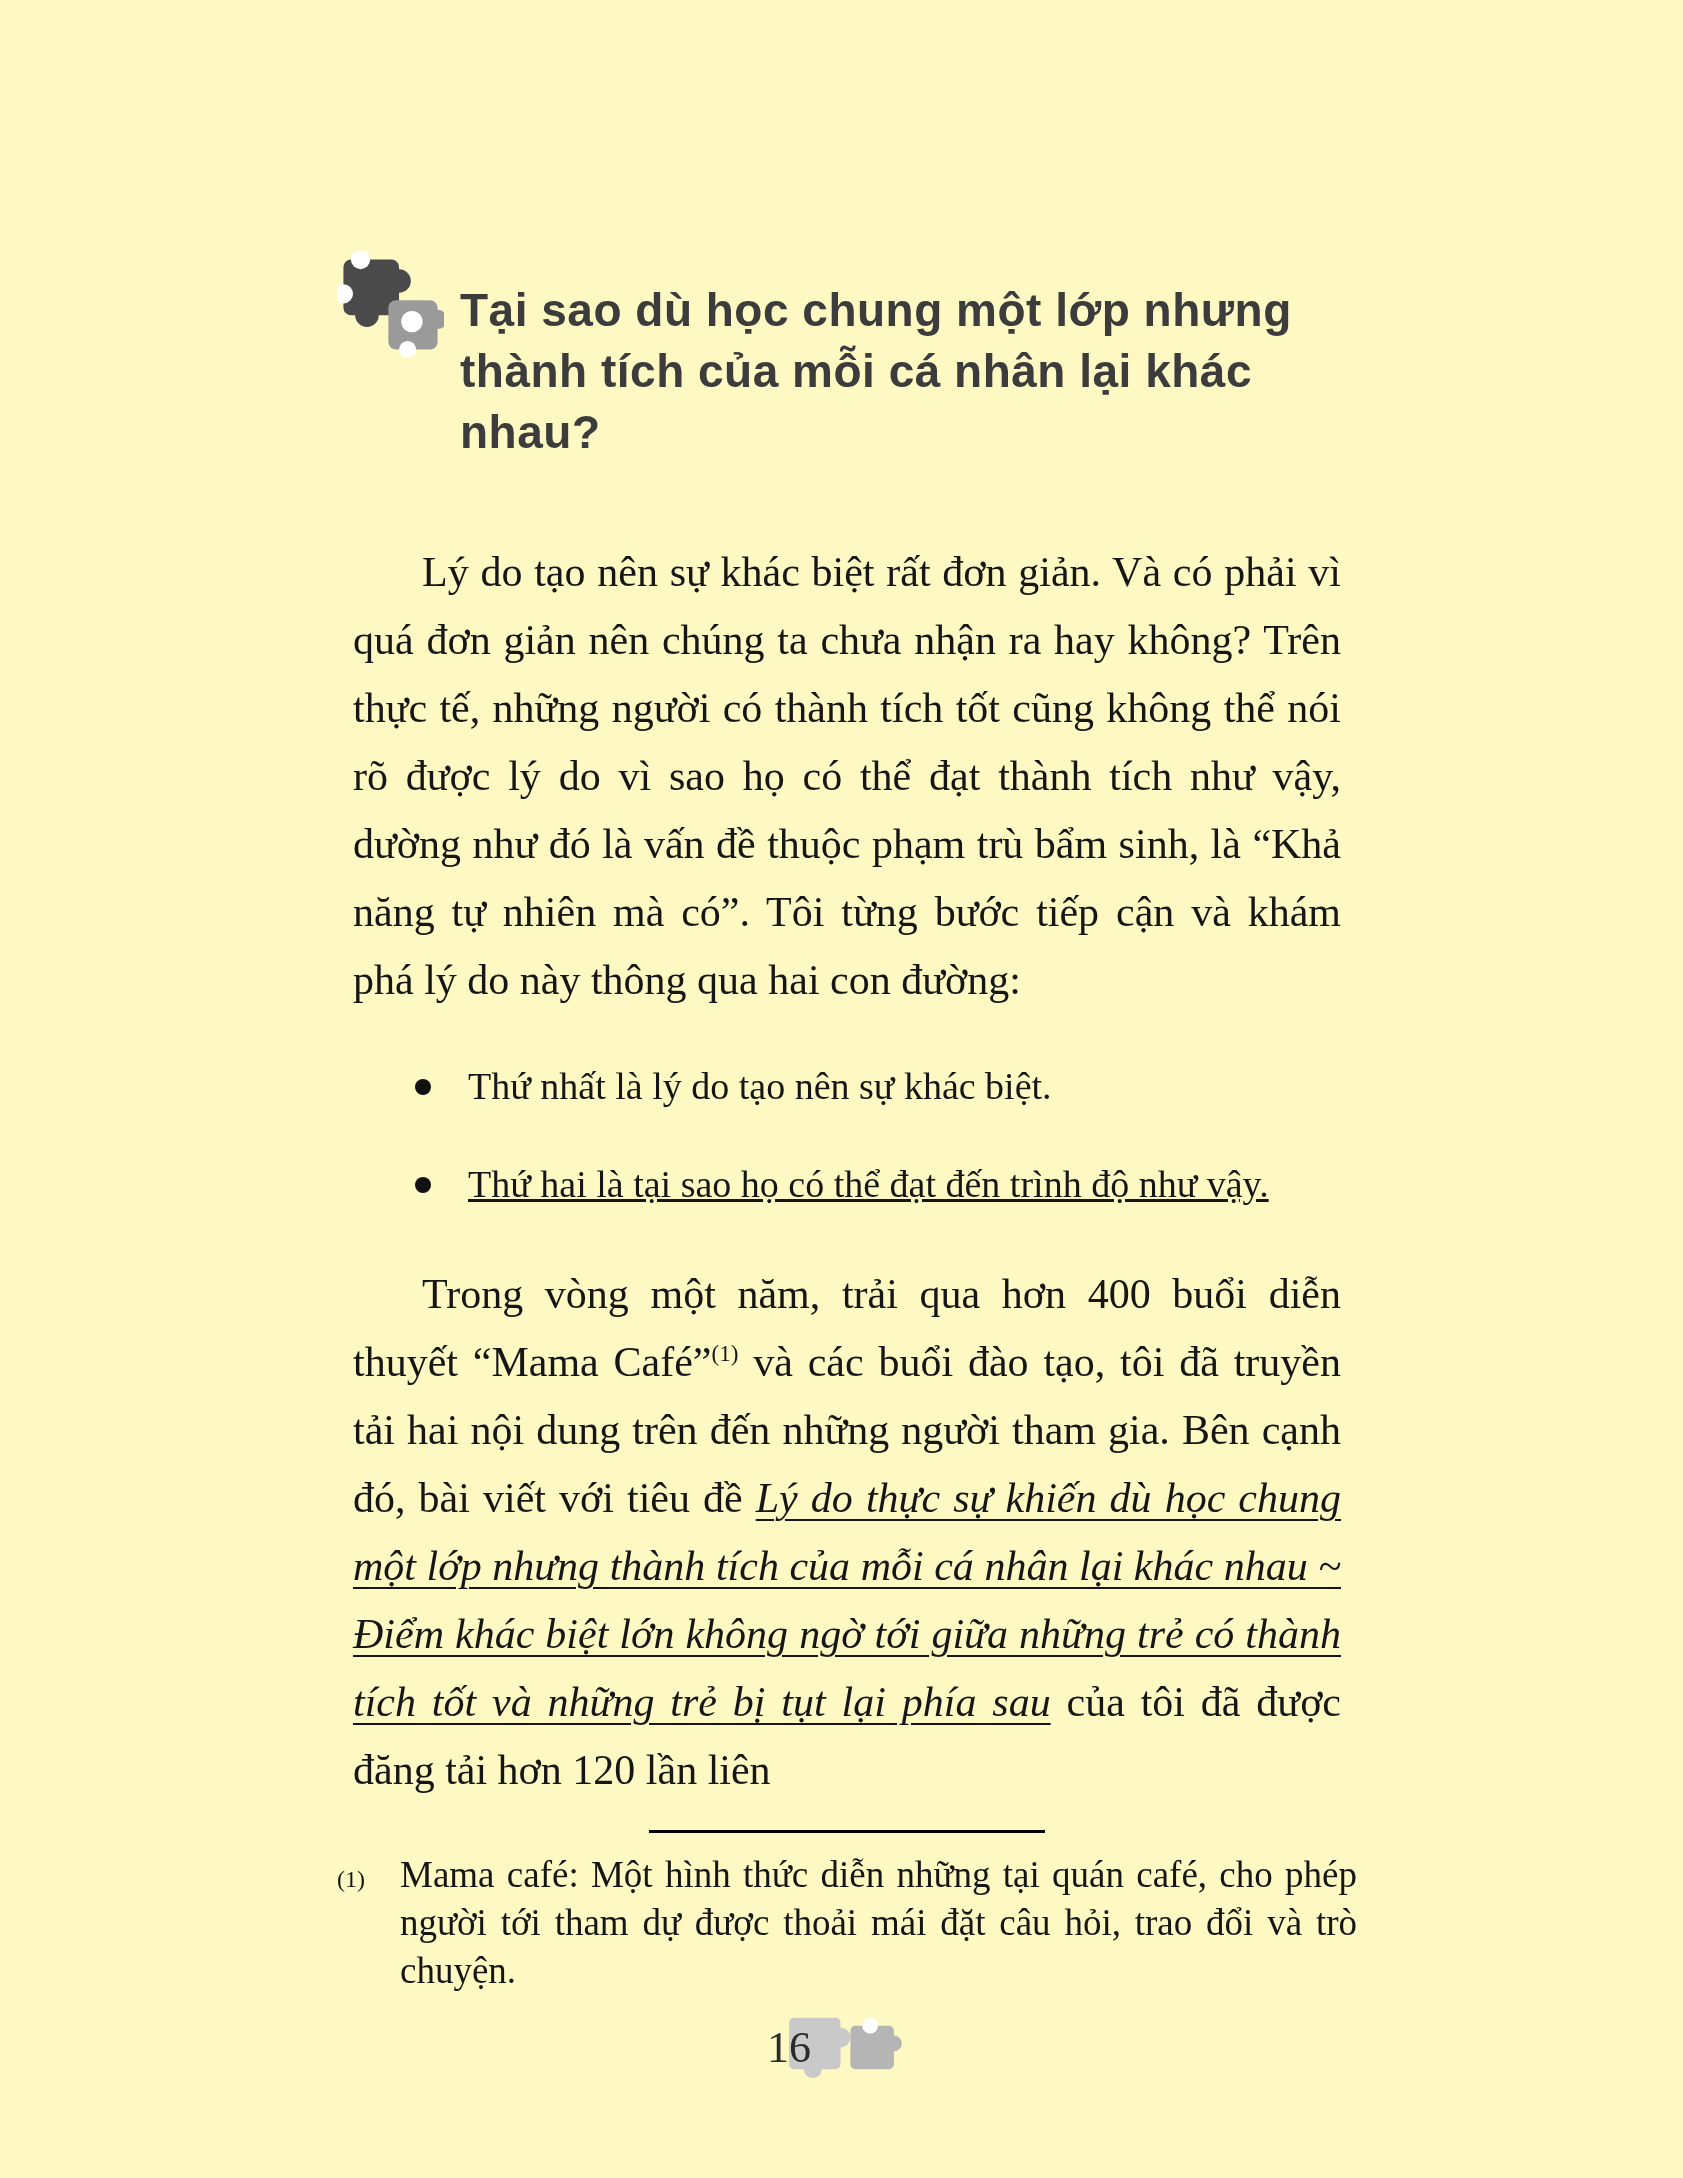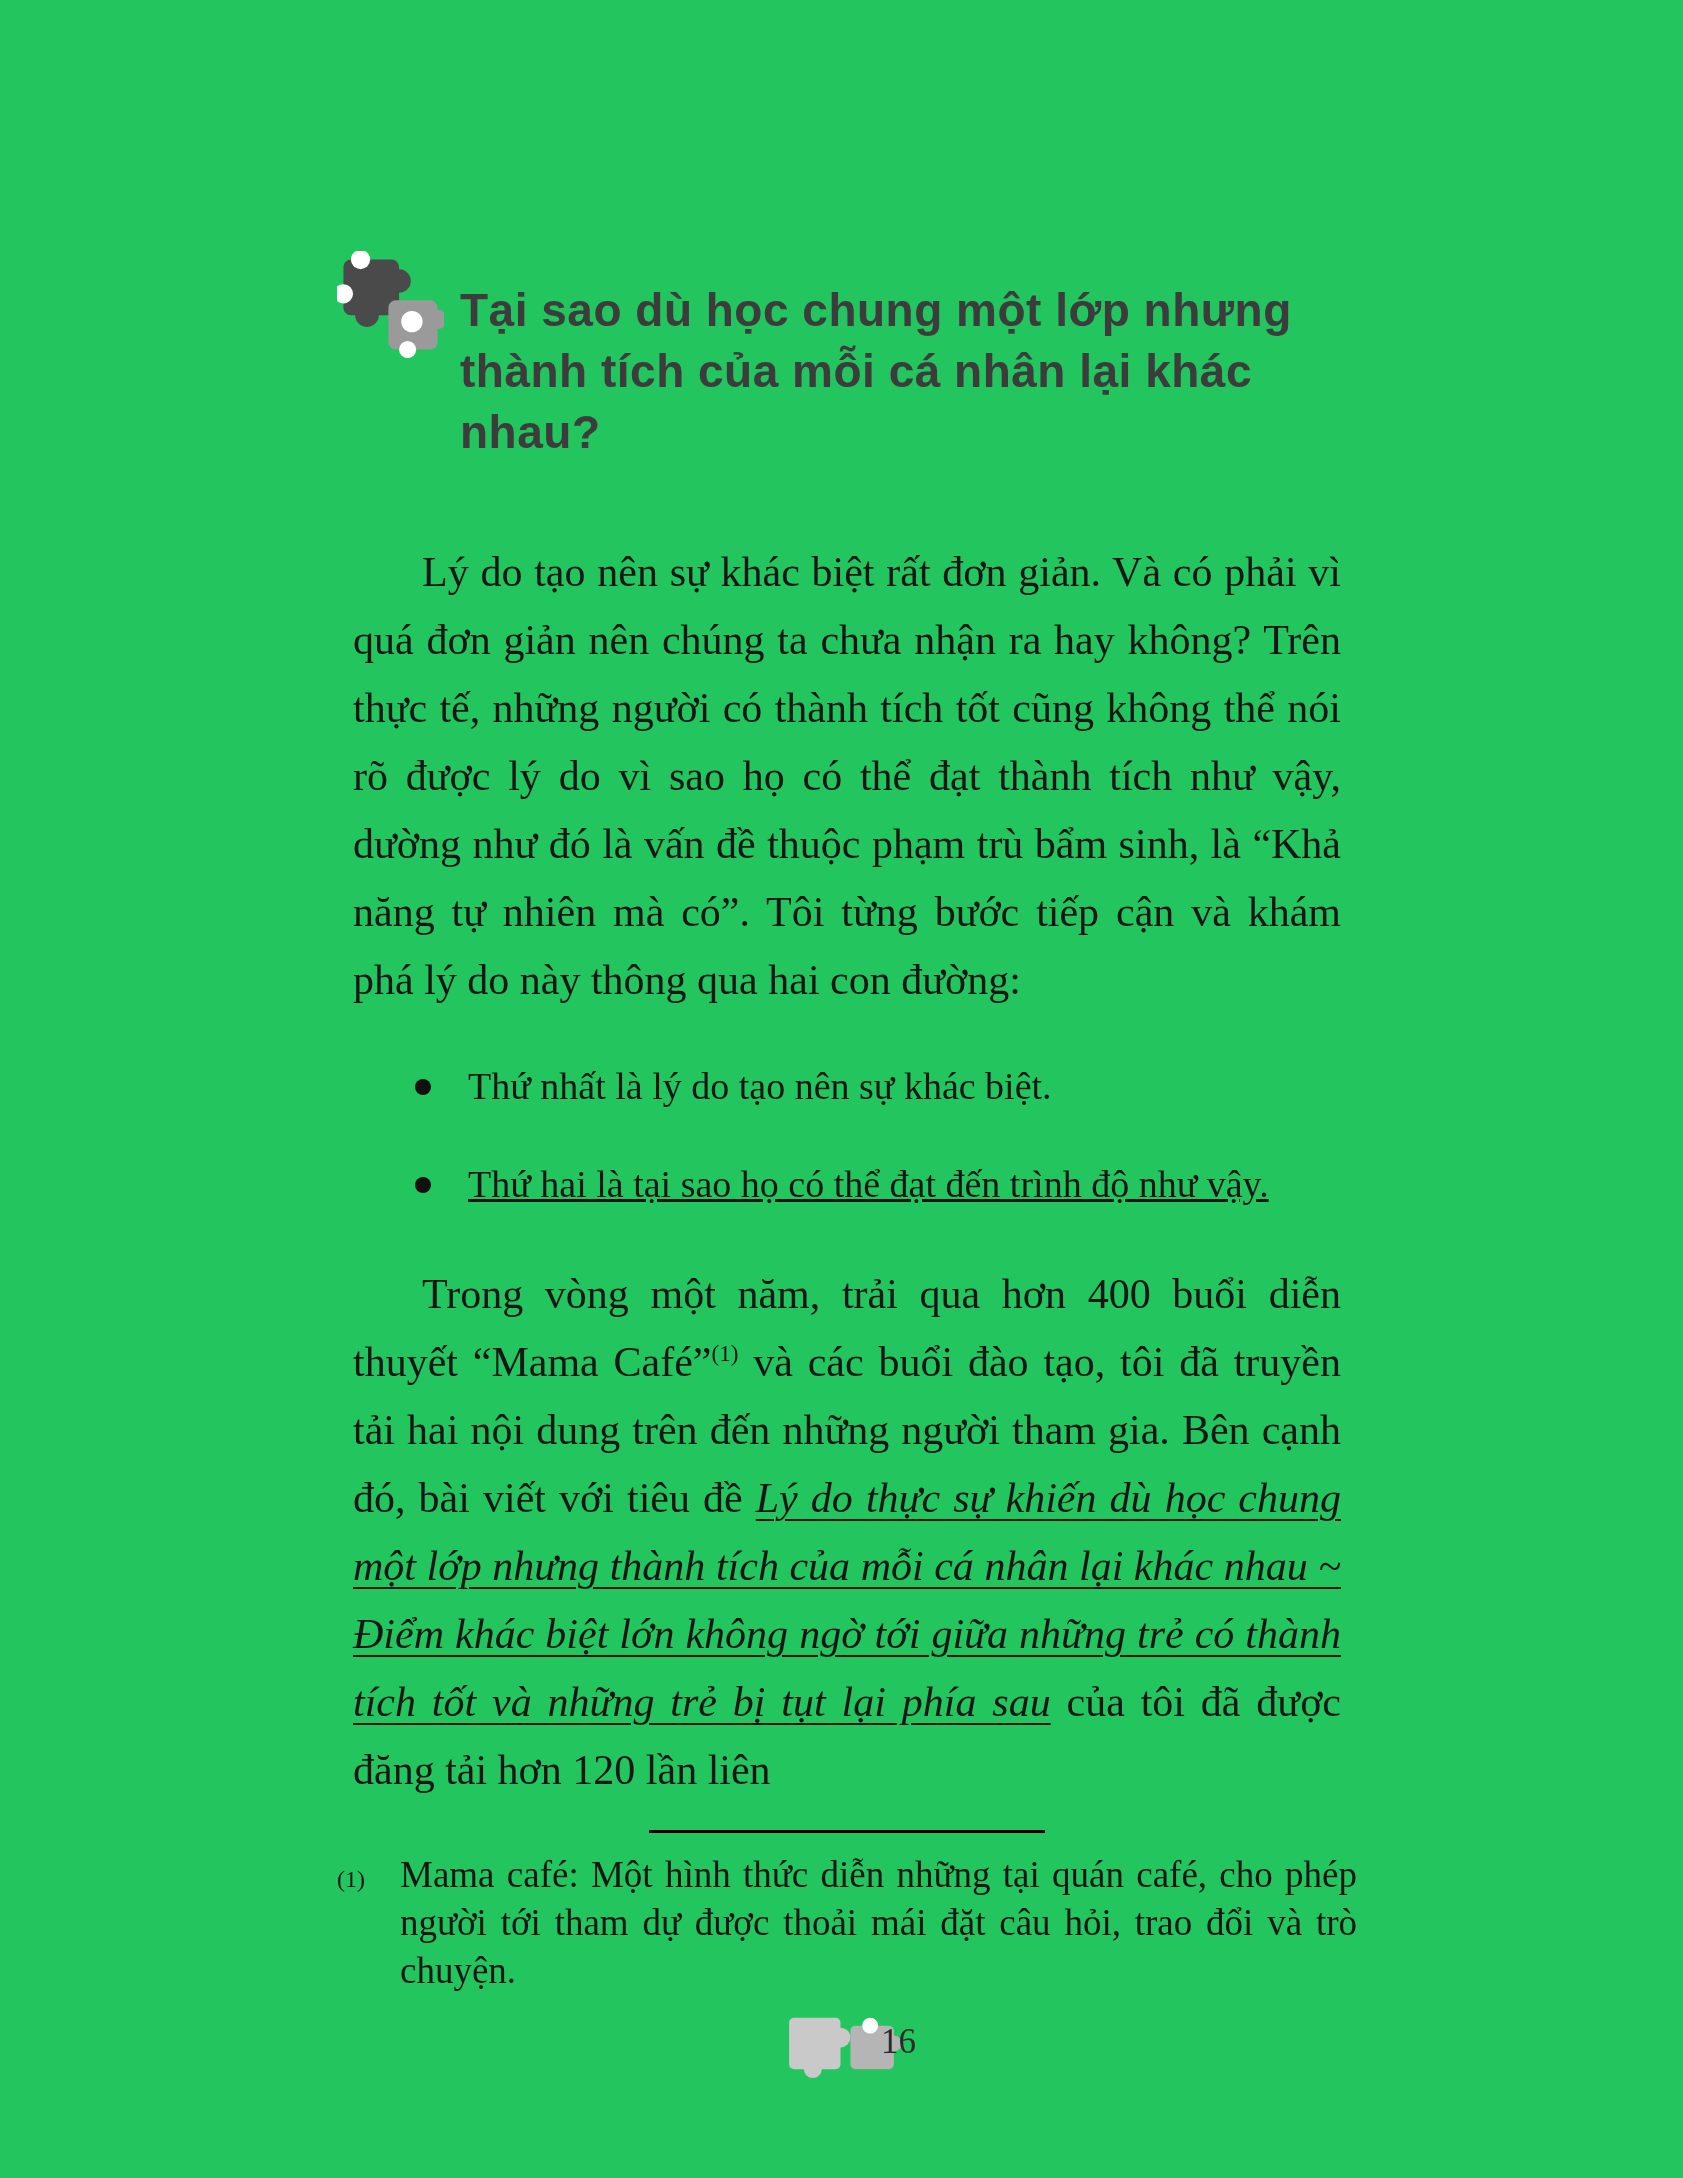--- a/index.html
+++ b/index.html
@@ -1,20 +1,20 @@
 <!DOCTYPE html>
 <html><head>
 <meta charset="utf-8">
 <style>
   html,body { margin:0; padding:0; background:#e8e8e8; }
   .page {
     position:relative;
     width:1683px; height:2178px;
     margin:0 auto;
-    background:#22c55e;
+    background:#fef9c3;
     font-family:"Liberation Serif", serif;
     color:#161616;
     overflow:hidden;
   }
   .content {
     position:absolute;
     left:337px; top:249px;
     width:1020px;
   }
 
@@ -116,22 +116,22 @@
   }
   .pagenum-deco {
     position:absolute;
     left:0; top:0;
     width:149px; height:89px;
   }
   .page-number {
     position:absolute;
     left:0; right:0;
     top:22px;
-    text-align:right;
-    font-size:35px;
+    text-align:left;
+    font-size:44px;
     color:#2b2b2b;
   }
 </style>
 </head>
 <body>
 
 <div class="page">
   <div class="content">
 
     <div class="heading-row">

